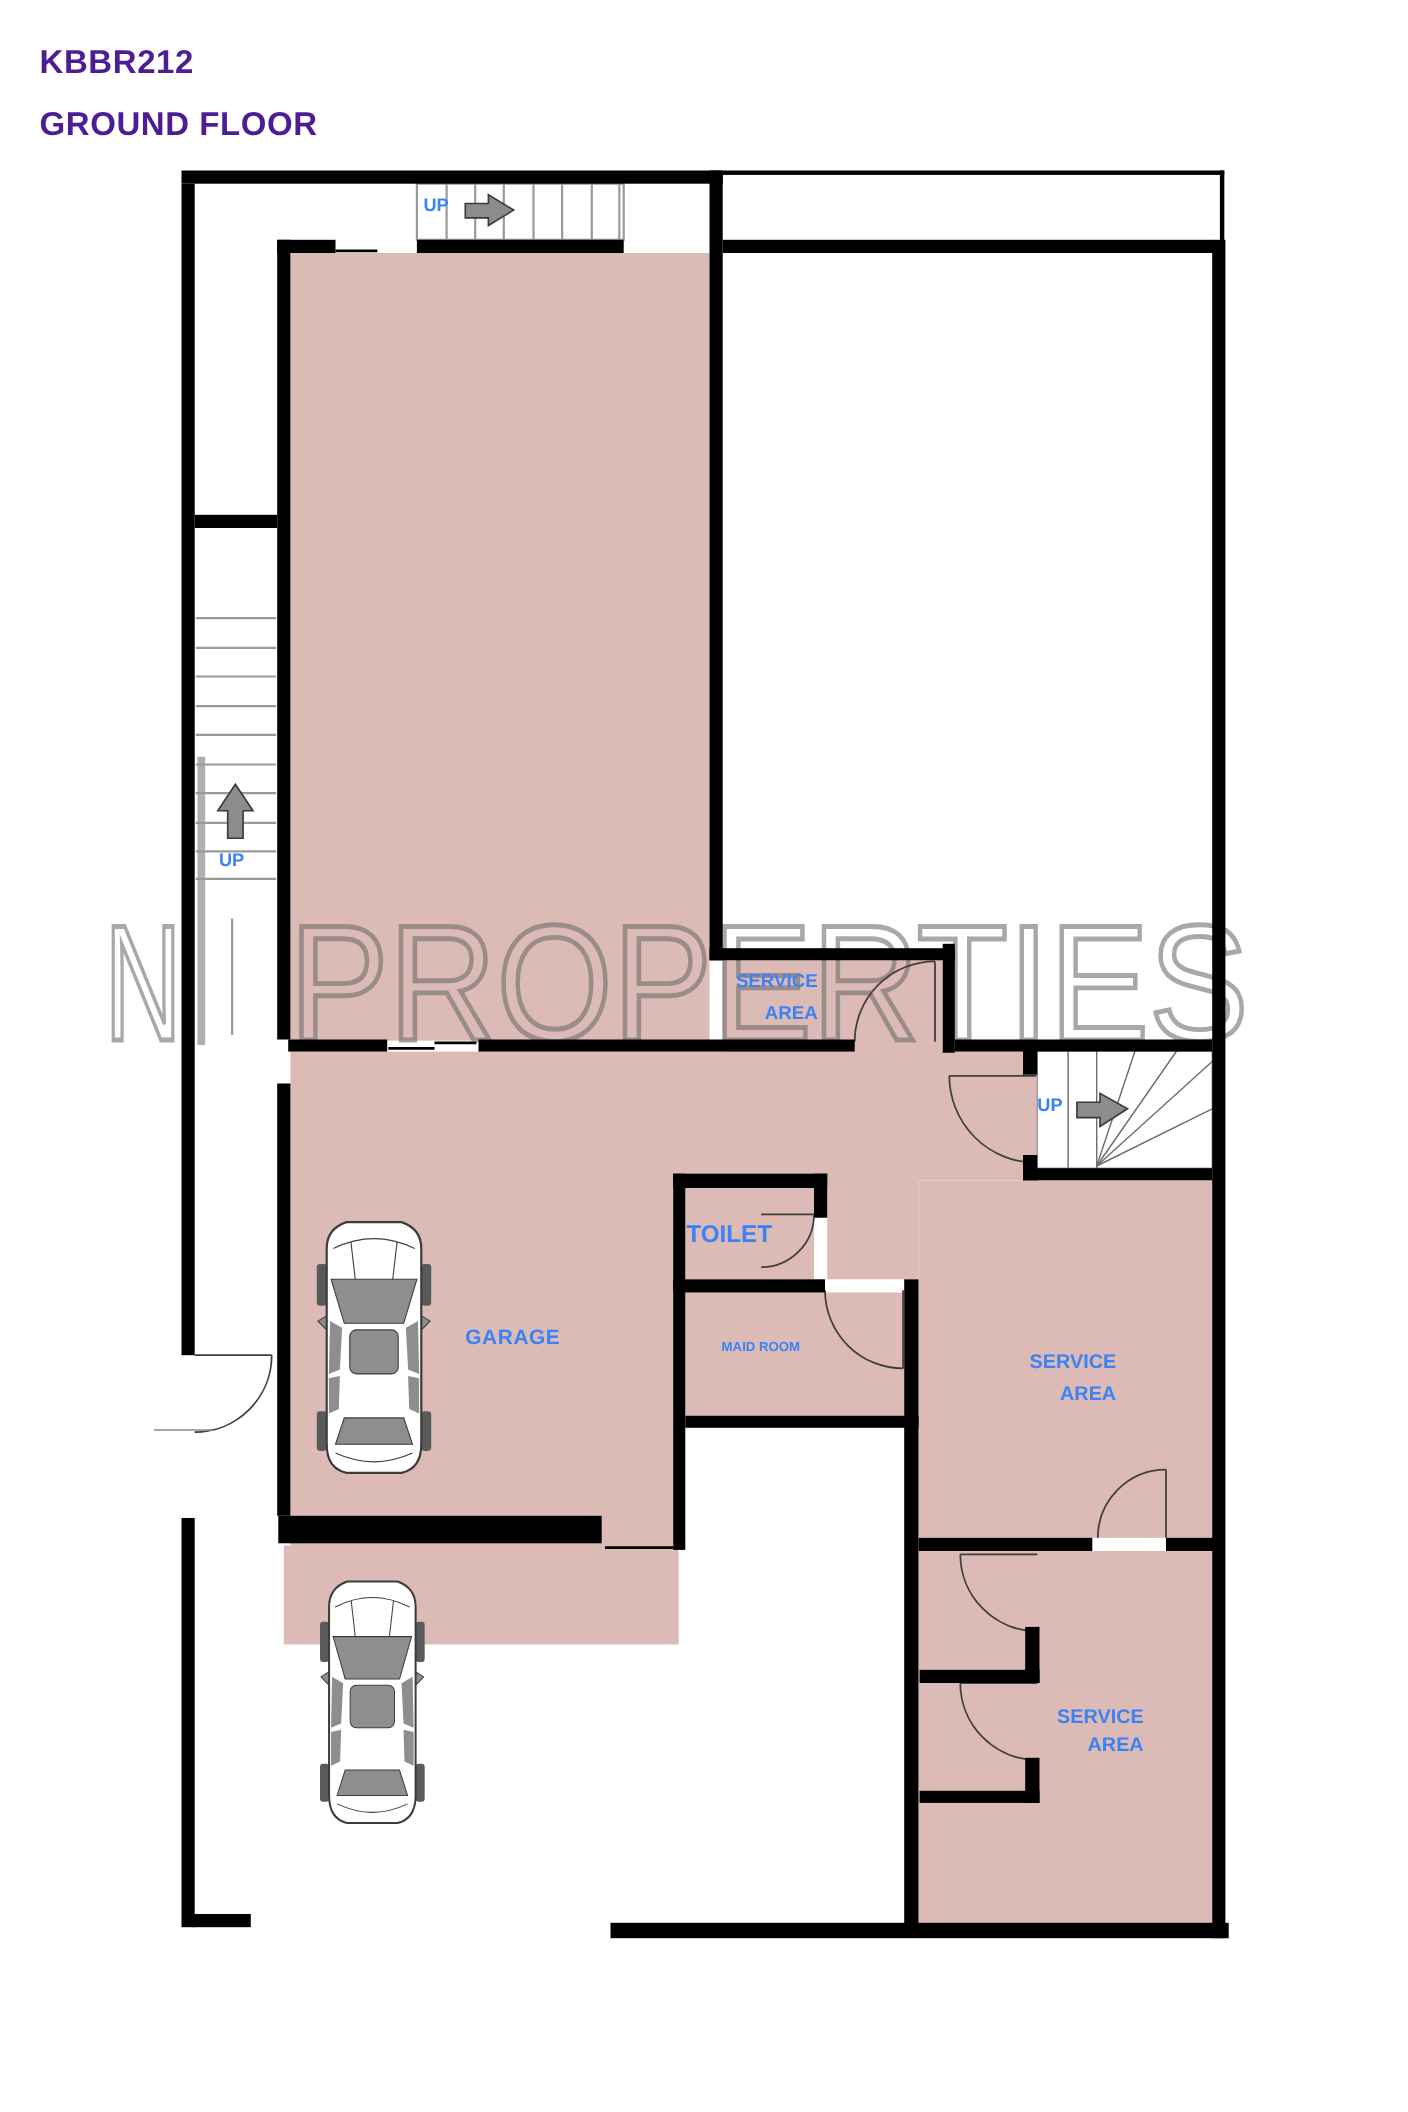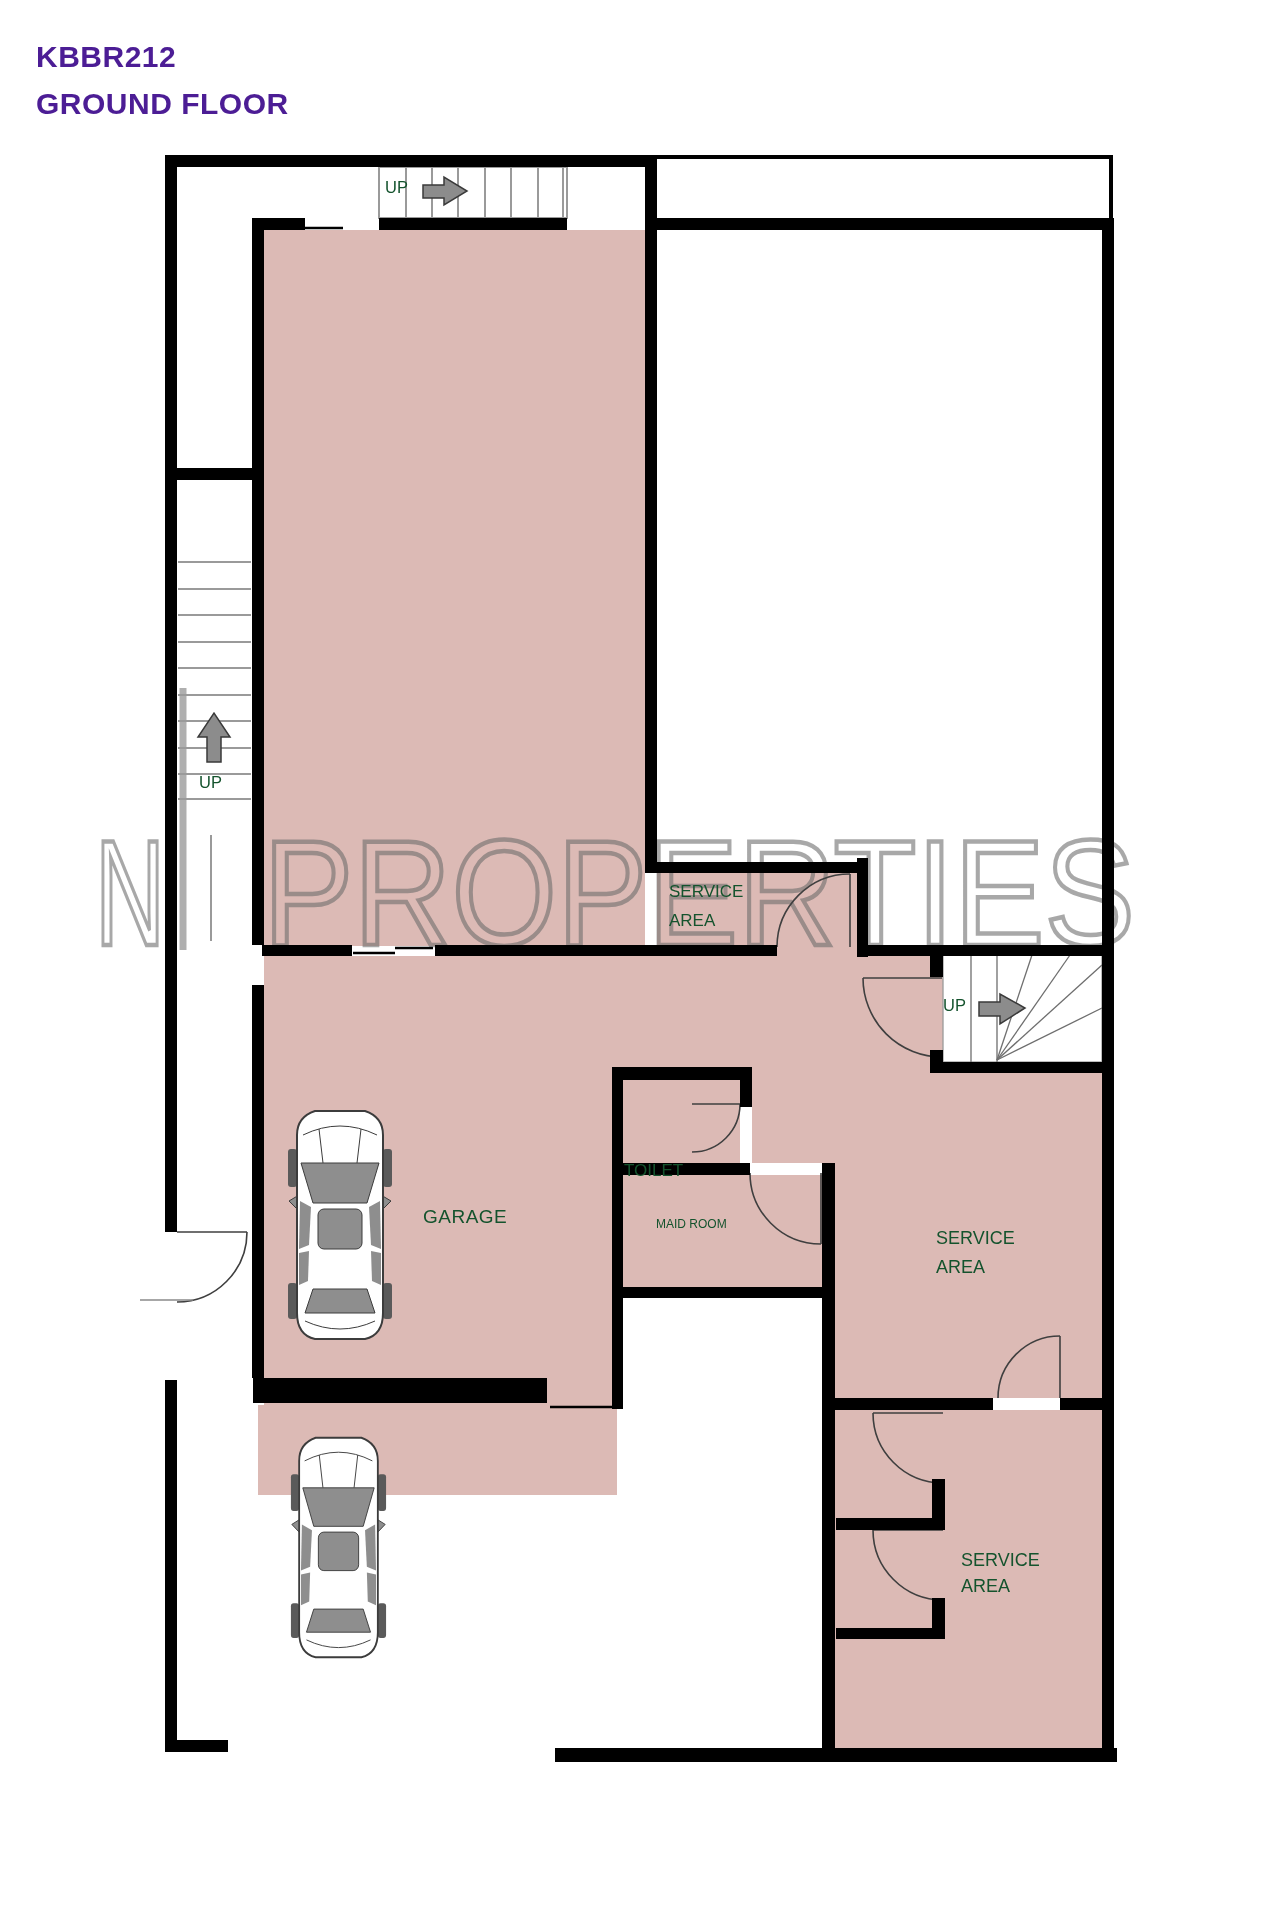--- a/index.html
+++ b/index.html
@@ -1,24 +1,24 @@
 <!DOCTYPE html>
 <html><head>
 <meta charset="utf-8">
 <style>
   html,body{margin:0;padding:0;background:#ffffff;}
   .page{position:relative;width:1280px;height:1920px;background:#ffffff;overflow:hidden;
         font-family:"Liberation Sans", sans-serif;}
   .plan-svg{position:absolute;left:0;top:0;width:1280px;height:1920px;}
   .title-block{position:absolute;left:36px;top:40px;color:#4c1d95;}
   .title-line1{font-size:30px;font-weight:700;letter-spacing:.5px;}
-  .title-line2{font-size:30px;font-weight:700;letter-spacing:.5px;margin-top:13px;}
-  .room-label{position:absolute;color:#14532d;font-weight:400;white-space:nowrap;}
+  .title-line2{font-size:30px;font-weight:700;letter-spacing:.5px;margin-top:23px;}
+  .room-label{position:absolute;color:#3b82f6;font-weight:700;white-space:nowrap;text-align:right;}
   .lbl-garage{left:423px;top:1206px;font-size:19px;letter-spacing:.5px;}
-  .lbl-toilet{left:624px;top:1161px;font-size:17px;}
+  .lbl-toilet{left:624px;top:1109px;font-size:22px;}
   .lbl-maid{left:656px;top:1217px;font-size:12px;}
   .lbl-svc1{left:669px;top:877px;font-size:17px;line-height:29px;}
   .lbl-svc2{left:936px;top:1224px;font-size:18px;line-height:29px;}
   .lbl-svc3{left:961px;top:1547px;font-size:18px;line-height:26px;}
   .lbl-up{font-size:16.5px;}
   .lbl-up-top{left:385px;top:178px;}
   .lbl-up-left{left:199px;top:773px;}
   .lbl-up-right{left:943px;top:996px;}
 </style>
 </head>

